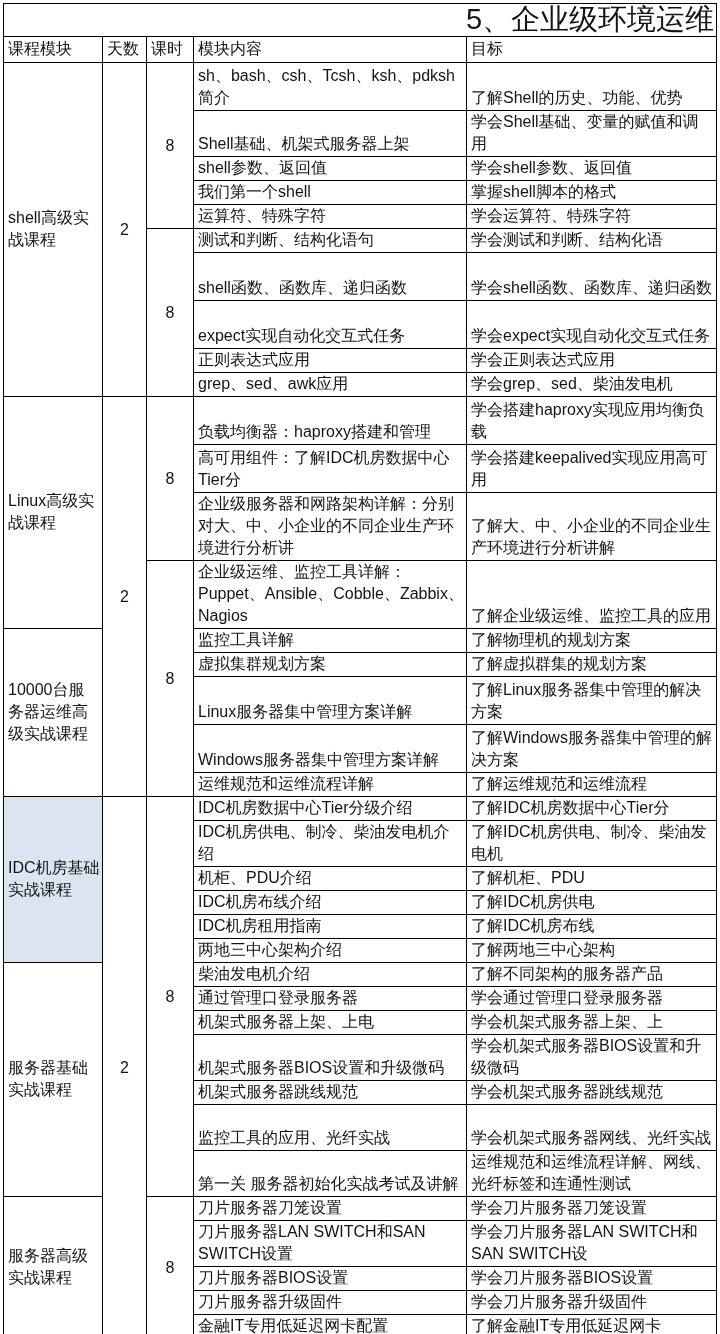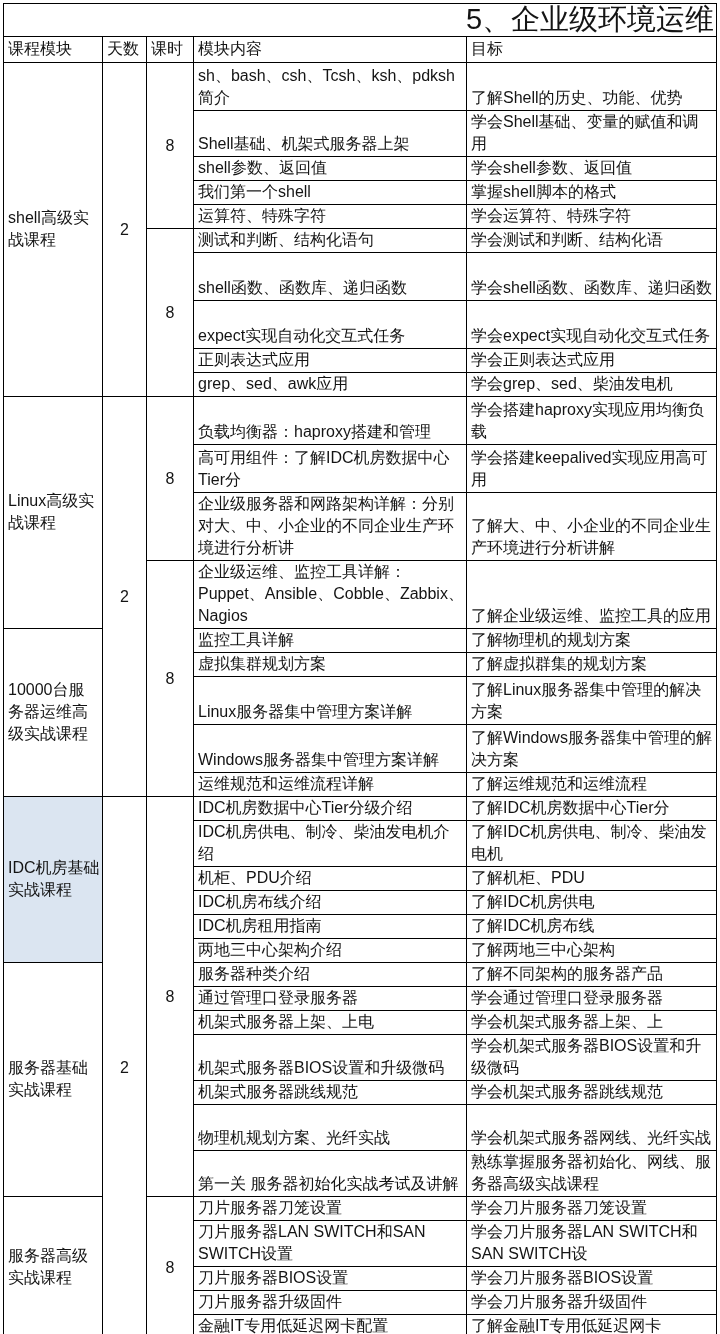--- a/index.html
+++ b/index.html
@@ -166,46 +166,46 @@
     <td class="c nw">IDC机房租用指南</td>
     <td class="g nw">了解IDC机房布线</td>
   </tr>
   <tr style="height:24px">
     <td class="c nw">两地三中心架构介绍</td>
     <td class="g nw">了解两地三中心架构</td>
   </tr>
 
   <tr style="height:24px">
     <td class="m" rowspan="7">服务器基础实战课程</td>
-    <td class="c nw">服务器种类介绍</td>
+    <td class="c nw">柴油发电机介绍</td>
     <td class="g nw">了解不同架构的服务器产品</td>
   </tr>
   <tr style="height:24px">
     <td class="c nw">通过管理口登录服务器</td>
     <td class="g nw">学会通过管理口登录服务器</td>
   </tr>
   <tr style="height:24px">
     <td class="c nw">机架式服务器上架、上电</td>
     <td class="g nw">学会机架式服务器上架、上</td>
   </tr>
   <tr style="height:46px">
     <td class="c">机架式服务器BIOS设置和升级微码</td>
     <td class="g">学会机架式服务器BIOS设置和升级微码</td>
   </tr>
   <tr style="height:24px">
     <td class="c nw">机架式服务器跳线规范</td>
     <td class="g nw">学会机架式服务器跳线规范</td>
   </tr>
   <tr style="height:46px">
-    <td class="c">物理机规划方案、光纤实战</td>
+    <td class="c">监控工具的应用、光纤实战</td>
     <td class="g">学会机架式服务器网线、光纤实战</td>
   </tr>
   <tr style="height:46px">
     <td class="c">第一关 服务器初始化实战考试及讲解</td>
-    <td class="g">熟练掌握服务器初始化、网线、服务器高级实战课程</td>
+    <td class="g">运维规范和运维流程详解、网线、光纤标签和连通性测试</td>
   </tr>
 
   <tr style="height:24px">
     <td class="m" rowspan="5">服务器高级实战课程</td>
     <td class="h" rowspan="5">8</td>
     <td class="c nw">刀片服务器刀笼设置</td>
     <td class="g nw">学会刀片服务器刀笼设置</td>
   </tr>
   <tr style="height:46px">
     <td class="c">刀片服务器LAN SWITCH和SAN SWITCH设置</td>

